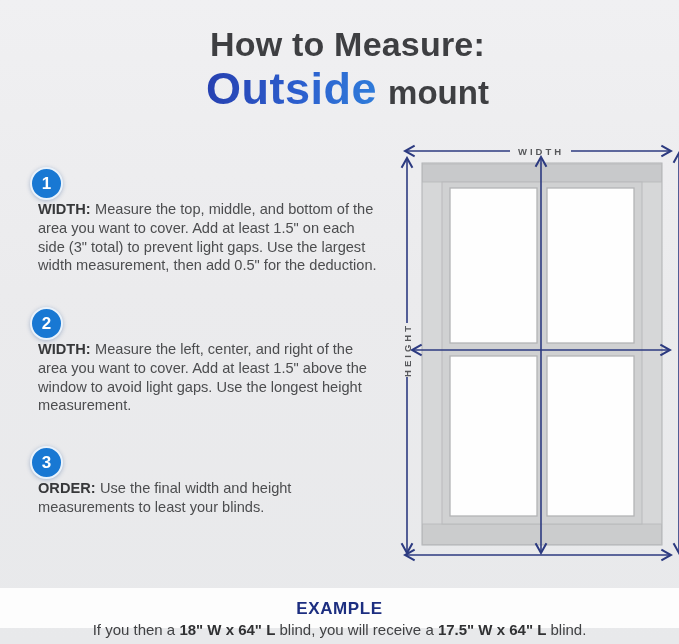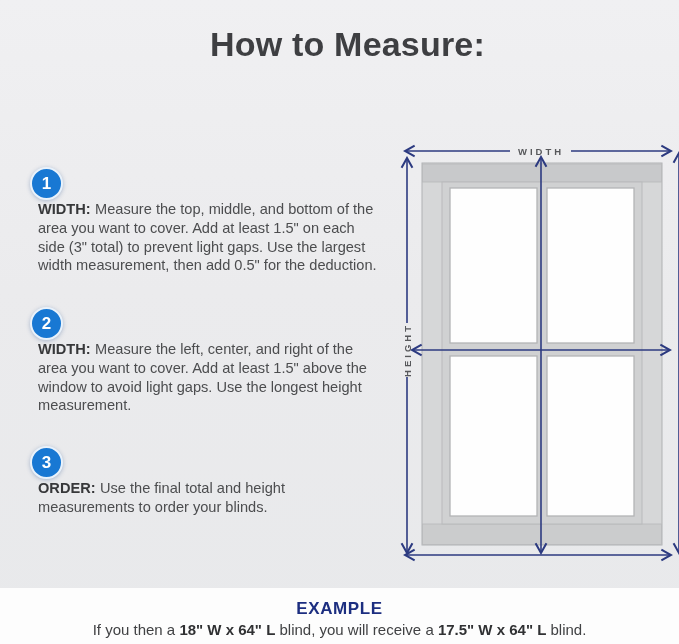--- a/index.html
+++ b/index.html
@@ -53,52 +53,55 @@
   
   .diagram { position:absolute; left:380px; top:140px; width:292px; height:432px;margin-left:17px; }
   .diagram svg { display:block; }
   .dim-label {
     font-family:"Liberation Sans", sans-serif;
     font-size:9.5px; font-weight:700; letter-spacing:3px; fill:#57585b;
   }
 
   
   .example {
-    position:absolute; left:0; top:588px; width:679px; height:56px;
+    position:absolute; left:0; top:588px; width:679px; height:40px;
     background:#fdfdfd; text-align:center;
   }
   .example-heading {
     padding-top:11px;
     font-size:17px; font-weight:800; letter-spacing:0.6px; color:#1c2e80;
   }
   .example-line { margin-top:2px; font-size:15px; color:#414244; }
   .example-line strong { font-weight:700; color:#303133; }
 </style>
 </head>
 <body>
 
 <div class="canvas">
 
   <div class="title-block">
     <div class="title-line1">How to Measure:</div>
+    <div class="title-line2">
+      <span class="title-accent">Outside</span><span class="title-rest">mount</span>
+    </div>
   </div>
 
   <div class="step step-1">
     <div class="step-badge">1</div>
     <p class="step-text"><strong class="step-label">WIDTH:</strong><span>Measure the top, middle, and bottom of the area you want to cover. Add at least 1.5" on each side (3" total) to prevent light gaps. Use the largest width measurement, then add 0.5" for the deduction.</span></p>
   </div>
 
   <div class="step step-2">
     <div class="step-badge">2</div>
     <p class="step-text"><strong class="step-label">WIDTH:</strong><span>Measure the left, center, and right of the area you want to cover. Add at least 1.5" above the window to avoid light gaps. Use the longest height measurement.</span></p>
   </div>
 
   <div class="step step-3">
     <div class="step-badge">3</div>
-    <p class="step-text"><strong class="step-label">ORDER:</strong><span>Use the final total and height measurements to order your blinds.</span></p>
+    <p class="step-text"><strong class="step-label">ORDER:</strong><span>Use the final width and height measurements to least your blinds.</span></p>
   </div>
 
   <div class="diagram">
     <svg width="292" height="432" viewBox="0 0 292 432">
       <defs>
         <marker id="arr" viewBox="0 0 12 12" refX="10.5" refY="6" markerWidth="8.5" markerHeight="8.5" orient="auto-start-reverse">
           <path d="M2,1.2 L10.5,6 L2,10.8" fill="none" stroke="#2c3a80" stroke-width="1.8"></path>
         </marker>
       </defs>
 

